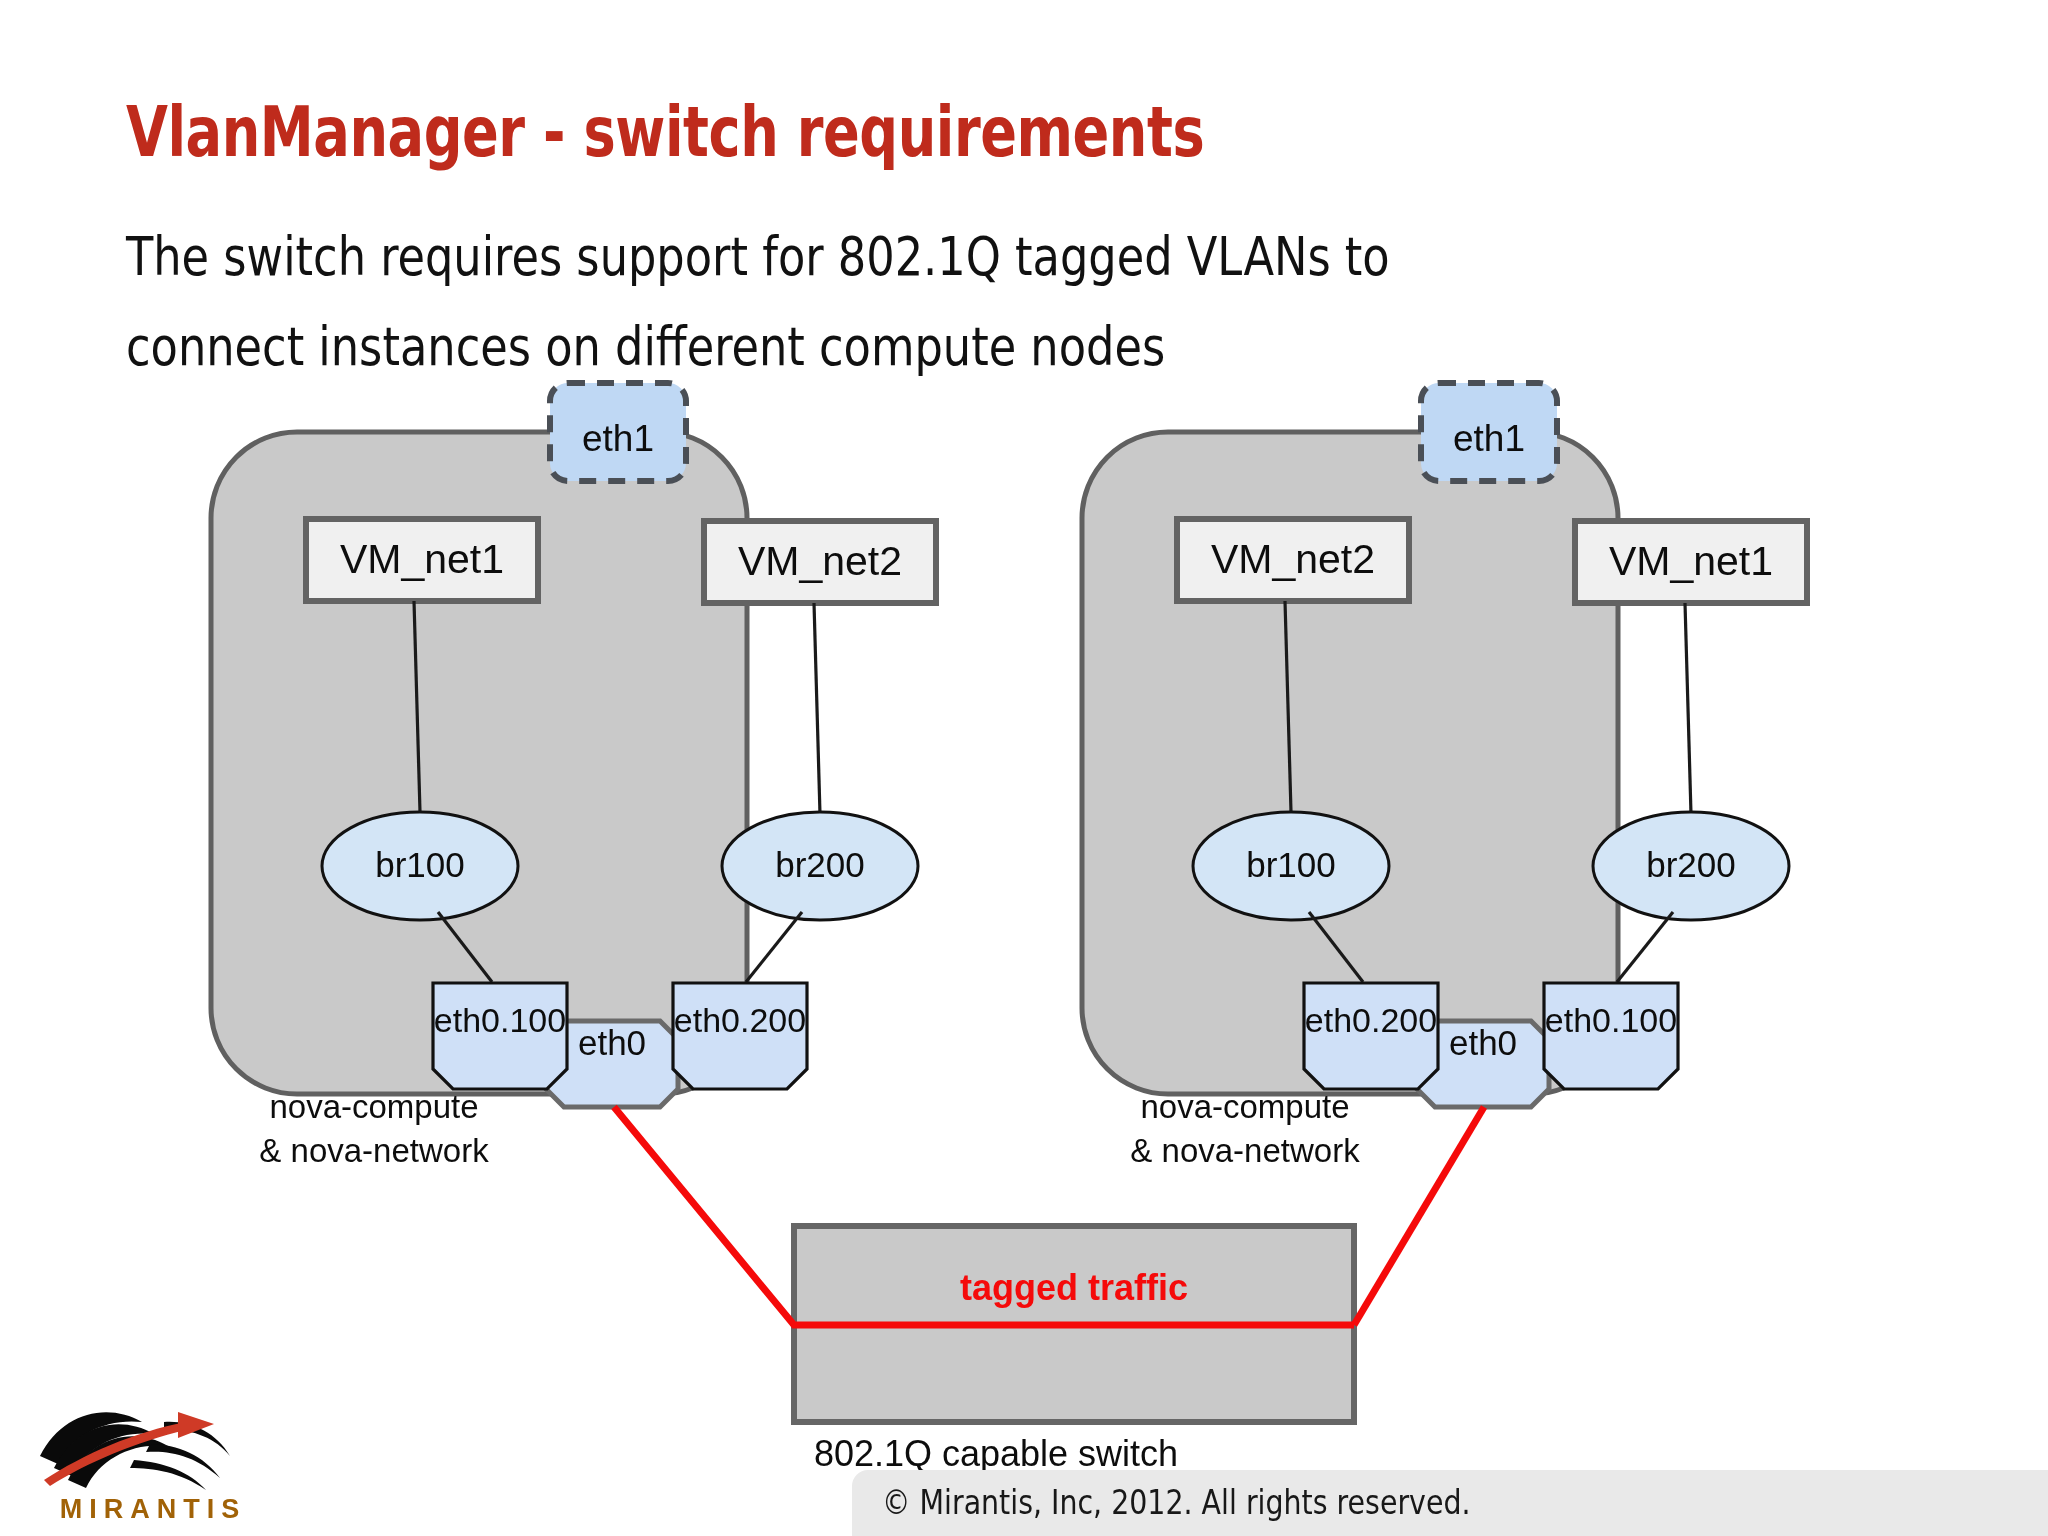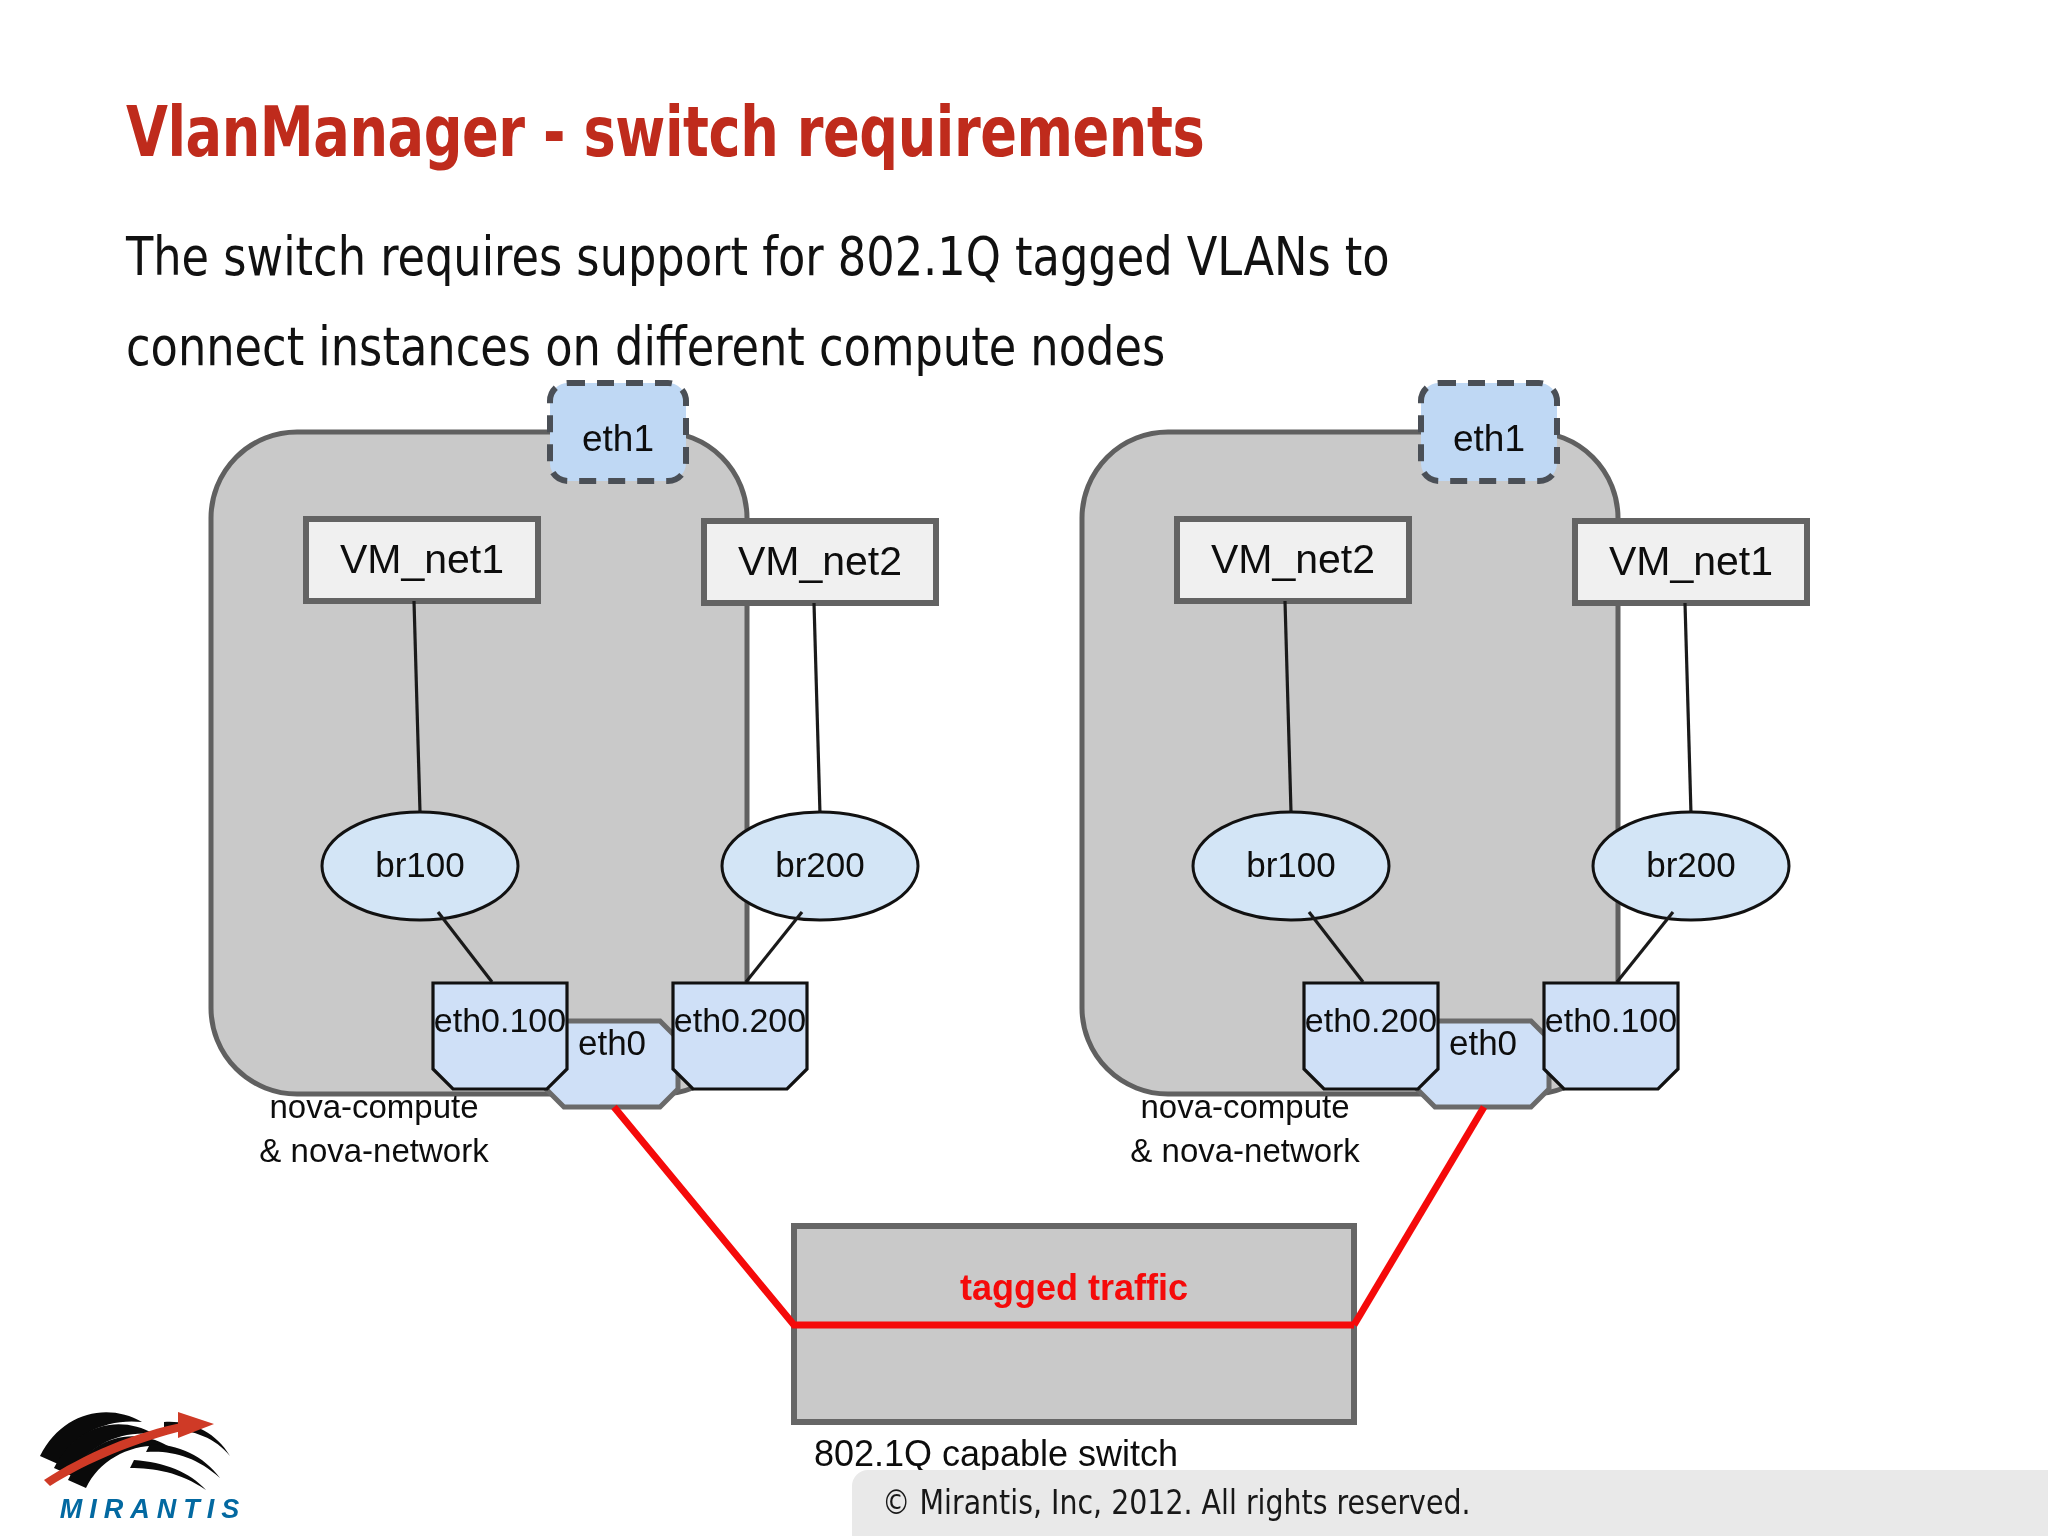--- a/index.html
+++ b/index.html
@@ -182,22 +182,21 @@
   #logo-word {
     position: absolute;
     left: 40px;
     top: 1494px;
     width: 226px;
     text-align: center;
     font-family: "Liberation Sans", sans-serif;
     font-size: 27px;
     font-weight: bold;
     letter-spacing: 7px;
-    color: #0369a1;
-    font-style: italic;
+    color: #a16207;
   }
 </style>
 </head>
 <body>
 
 <div id="slide">
 
   <div id="title">VlanManager - switch requirements</div>
 
   <div id="subtitle">

